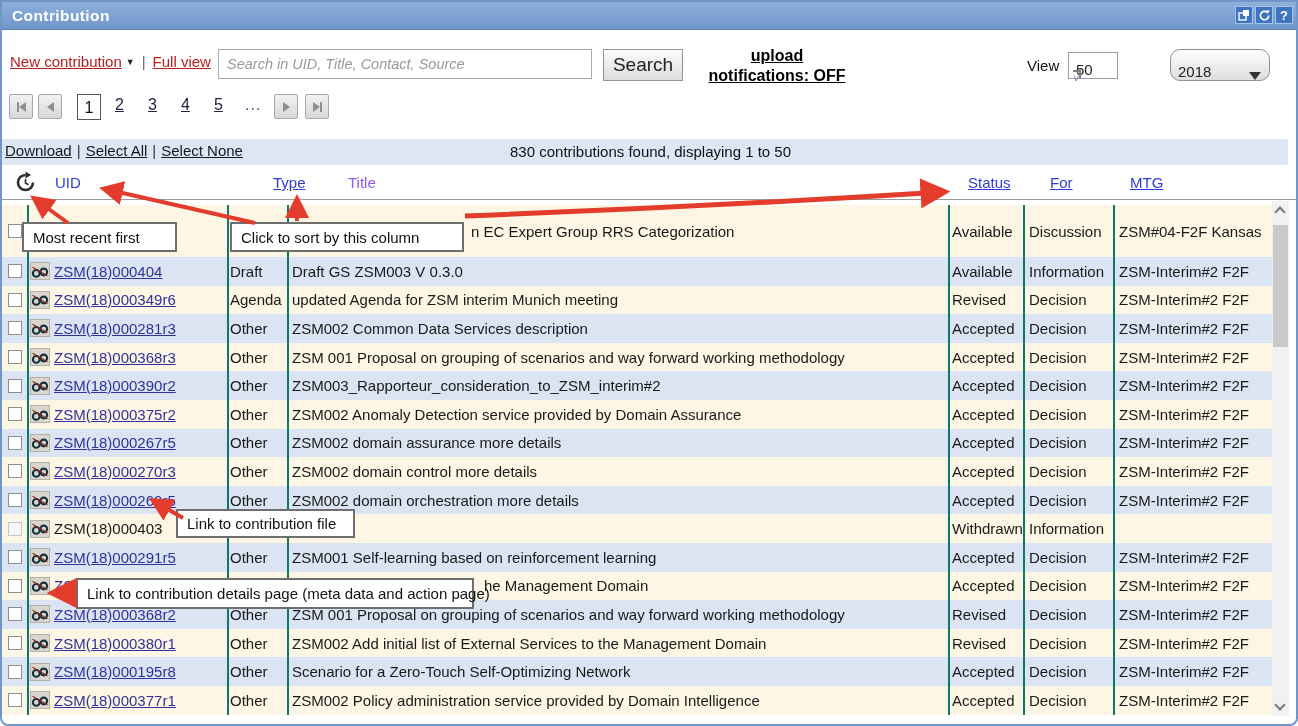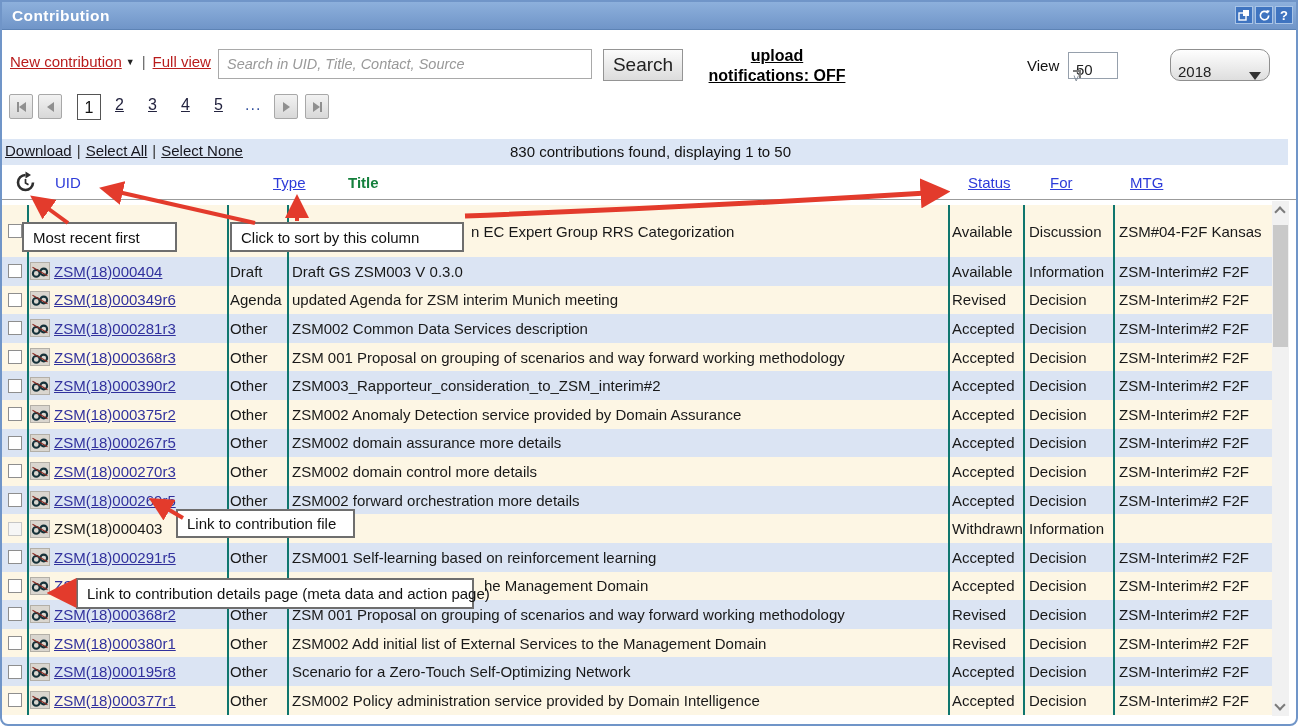--- a/index.html
+++ b/index.html
@@ -64,21 +64,21 @@
   .band .inner{position:absolute;left:3px;top:3px;}
   .band .asep{color:#333;margin:0 5px;font-size:15px;}
   .summary{position:absolute;left:508px;top:4px;font-size:15px;color:#111;}
 
   
   .thead{position:absolute;left:0;top:163px;width:1294px;height:35px;background:#fff;
     border-bottom:1px solid #9b9b9b;}
   .th{position:absolute;top:9px;font-size:15px;}
   .th.blue{color:#2d3bd9;}
   .th.u{text-decoration:underline;cursor:pointer;}
-  .th.plain{color:#15803d;font-weight:bold;}
+  .th.plain{color:#8b5cf6;}
   .sort-icon{position:absolute;left:12px;top:6px;cursor:pointer;}
 
   
   .scrollarea{position:absolute;left:0;top:199px;width:1294px;height:515px;background:#fff;overflow:hidden;}
   .rows{position:absolute;left:0;top:4px;width:1270px;}
   .row{display:grid;grid-template-columns:25px 198px 58px 659px 73px 88px 157px;
     column-gap:2px;height:28.6px;background:#0f766e;}
   .row.tall{height:52px;}
   .c{display:flex;align-items:center;overflow:hidden;white-space:nowrap;font-size:15px;color:#191919;}
   .row.odd  .c{background:#fdf6e4;}
@@ -407,21 +407,21 @@
         <svg width="18" height="15" viewBox="0 0 19 16">
           <circle cx="5.5" cy="10" r="3.6" fill="none" stroke="#16323a" stroke-width="2.2"></circle>
           <circle cx="13.5" cy="8.5" r="3.6" fill="none" stroke="#16323a" stroke-width="2.2"></circle>
           <line x1="8.8" y1="9.8" x2="10.3" y2="9.3" stroke="#16323a" stroke-width="2"></line>
           <line x1="1.5" y1="3.5" x2="17.5" y2="12.5" stroke="#8a2a22" stroke-width="1.2"></line>
         </svg>
       </span>
       <a class="uid">ZSM(18)000269r5</a>
     </div>
     <div class="c celltype">Other</div>
-    <div class="c celltitle">ZSM002 forward orchestration more details</div>
+    <div class="c celltitle">ZSM002 domain orchestration more details</div>
     <div class="c cellstatus">Accepted</div>
     <div class="c cellfor">Decision</div>
     <div class="c cellmtg">ZSM-Interim#2 F2F</div>
   </div>
         <div class="row odd nolink">
     <div class="c cellcb">
       <span class="checkbox disabled"></span>
     </div>
     <div class="c celluid">
       <span class="binoc">

